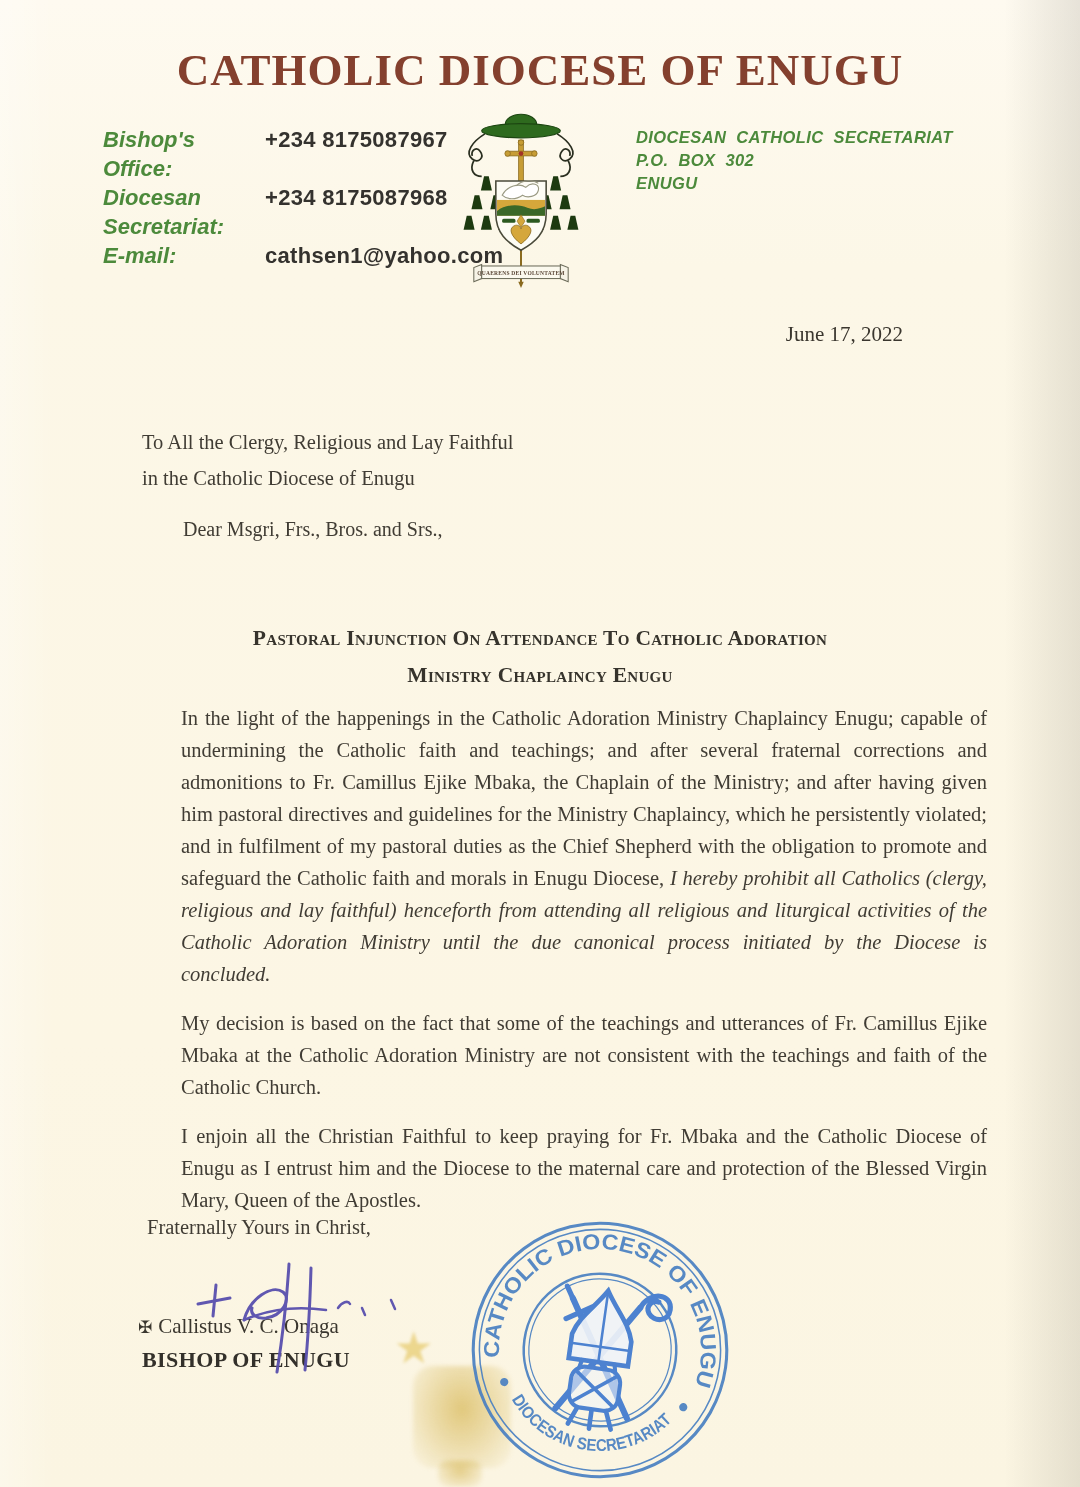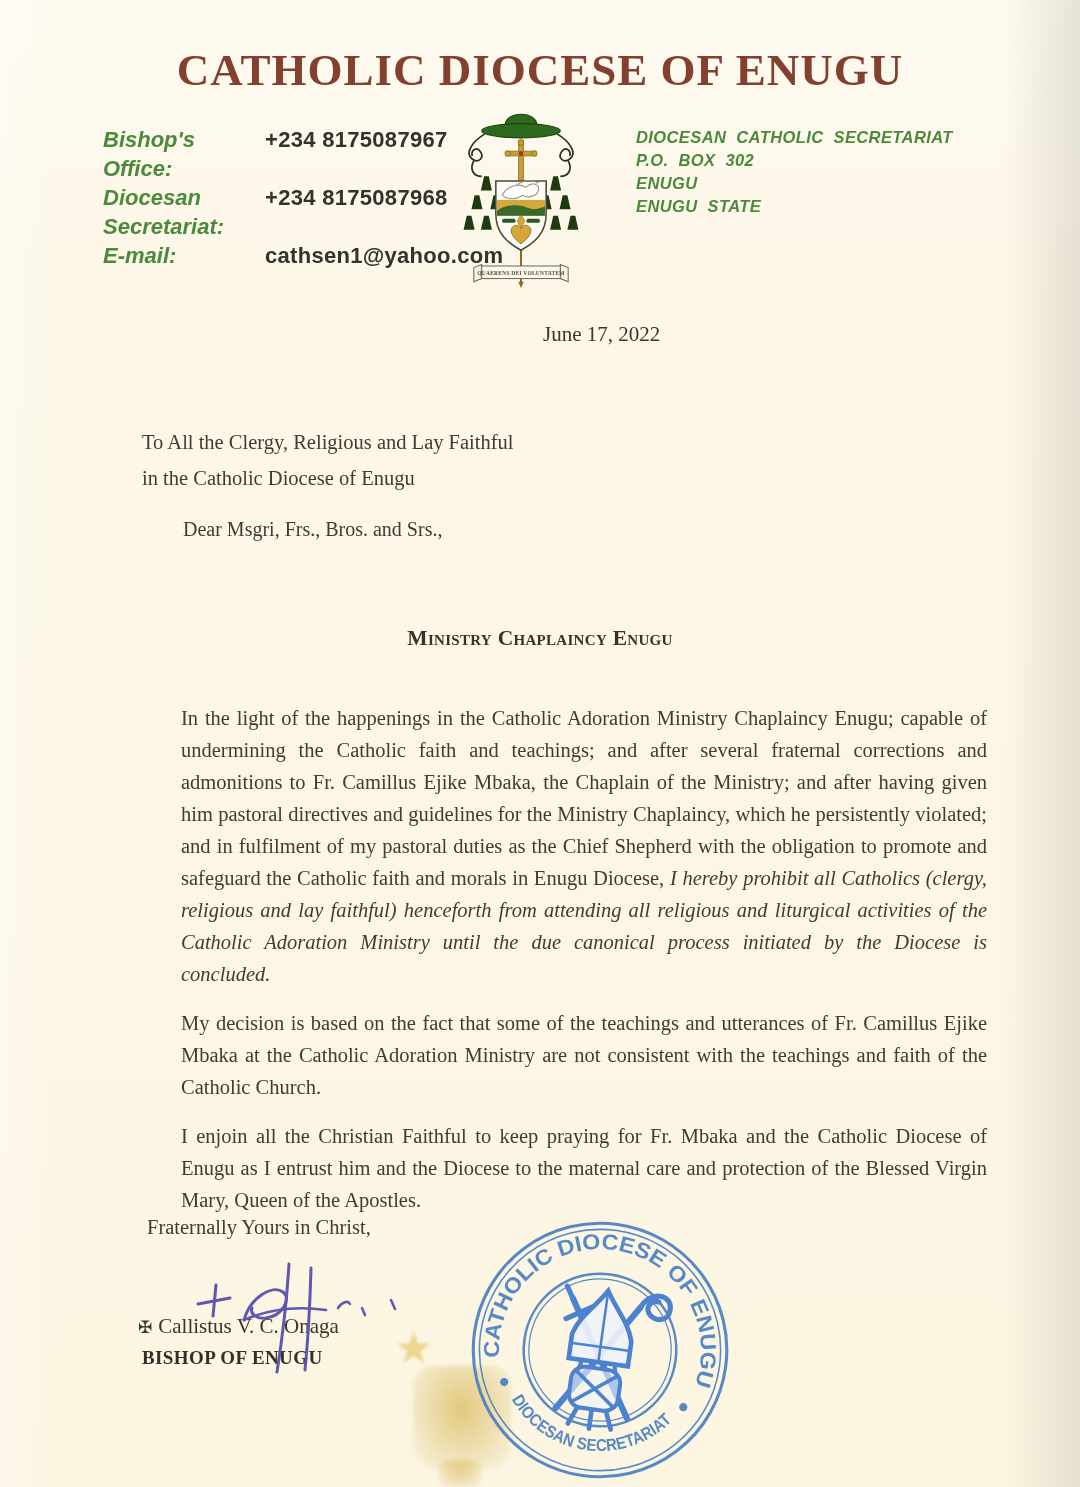--- a/index.html
+++ b/index.html
@@ -18,32 +18,32 @@
     font-size:45px;letter-spacing:1px;color:#84402e;
   }
   .contact{top:125px;left:103px;font-family:"Liberation Sans",sans-serif;font-size:22px;}
   .contact-row{display:flex;line-height:29px;}
   .contact-label{width:162px;color:#4c8a3b;font-style:italic;font-weight:700;}
   .contact-value{color:#34322e;font-weight:600;letter-spacing:.3px;}
   .address{top:126px;left:636px;font-family:"Liberation Sans",sans-serif;
     font-size:16.5px;font-weight:700;font-style:italic;color:#4c8a3b;
     line-height:23px;letter-spacing:.4px;word-spacing:5px;}
   
-  .date-line{top:322px;left:543px;width:360px;text-align:left;font-size:21px;color:#3a362e;}
+  .date-line{top:322px;left:543px;width:360px;text-align:right;font-size:21px;color:#3a362e;}
   .recipient{top:424px;left:142px;font-size:20.5px;line-height:36px;}
   .salutation{top:512px;left:142px;font-size:20px;line-height:35px;margin-left:41px;}
   .subject{top:620px;left:90px;width:900px;text-align:center;font-weight:700;
     font-variant:small-caps;font-size:21.5px;line-height:37px;letter-spacing:.3px;color:#36332c;}
   .body-text{top:702px;left:140px;width:806px;font-size:20.5px;line-height:32px;text-align:justify;margin-left:41px;}
   .body-text p{margin:0 0 17px 0;}
   .italic-seg{font-style:italic;}
   .closing-valediction{top:1216px;left:147px;font-size:20.5px;}
   .signatory-line{top:1314px;left:138px;font-size:21px;color:#3a362e;z-index:4;}
   .episcopal-cross{font-family:"DejaVu Sans",sans-serif;font-size:17px;margin-right:6px;}
-  .signatory-title{top:1347px;left:142px;font-size:19px;font-weight:700;letter-spacing:.4px;color:#33302a;z-index:4;}
+  .signatory-title{top:1347px;left:142px;font-size:22px;font-weight:700;letter-spacing:.4px;color:#33302a;z-index:4;}
   
   .crest-wrap{top:104px;left:450px;width:142px;height:184px;z-index:2;}
   .stamp-wrap{top:1216px;left:466px;width:268px;height:268px;transform:rotate(8deg);opacity:.92;z-index:2;}
   .signature-wrap{top:1258px;left:186px;width:252px;height:122px;z-index:5;opacity:.95;}
   .watermark{z-index:1;filter:blur(2px);}
   .wm-star{top:1322px;left:394px;font-size:44px;color:rgba(224,190,72,.55);filter:blur(1.5px);z-index:1;}
   .wm-goblet{top:1366px;left:413px;width:98px;height:102px;border-radius:20px;
     background:radial-gradient(ellipse at 50% 42%, rgba(206,168,52,.58), rgba(206,168,52,.18) 68%, rgba(206,168,52,0) 100%);}
   .wm-stem{top:1460px;left:438px;width:44px;height:27px;border-radius:10px;
     background:radial-gradient(ellipse at 50% 40%, rgba(206,168,52,.5), rgba(206,168,52,0) 100%);}
@@ -136,35 +136,35 @@
         <rect x="40" y="206" width="100" height="16" fill="#fbf9ee" stroke="#6a6a58" stroke-width="1.3"></rect>
         <text x="90" y="217.5" text-anchor="middle" font-family="Liberation Serif, serif" font-size="7" font-weight="700" fill="#5a4636" letter-spacing=".3">QUAERENS DEI VOLUNTATEM</text>
       </g>
     </svg>
   </div>
 
   <div class="abs address">
     <div>DIOCESAN CATHOLIC SECRETARIAT</div>
     <div>P.O. BOX 302</div>
     <div>ENUGU</div>
-    <div>ENUGU STATE</div>
   </div>
 
   <div class="abs date-line">June 17, 2022</div>
 
   <div class="abs recipient">
     <div>To All the Clergy, Religious and Lay Faithful</div>
     <div>in the Catholic Diocese of Enugu</div>
   </div>
 
   <div class="abs salutation">
     <div>Dear Msgri, Frs., Bros. and Srs.,</div>
   </div>
 
   <div class="abs subject">
+    <div>Pastoral Injunction On Attendance To Catholic Adoration</div>
     <div>Ministry Chaplaincy Enugu</div>
   </div>
 
   <div class="abs body-text">
     <p><span>In the light of the happenings in the Catholic Adoration Ministry Chaplaincy Enugu; capable of undermining the Catholic faith and teachings; and after several fraternal corrections and admonitions to Fr. Camillus Ejike Mbaka, the Chaplain of the Ministry; and after having given him pastoral directives and guidelines for the Ministry Chaplaincy, which he persistently violated; and in fulfilment of my pastoral duties as the Chief Shepherd with the obligation to promote and safeguard the Catholic faith and morals in Enugu Diocese, </span><span class="italic-seg">I hereby prohibit all Catholics (clergy, religious and lay faithful) henceforth from attending all religious and liturgical activities of the Catholic Adoration Ministry until the due canonical process initiated by the Diocese is concluded.</span></p>
     <p>My decision is based on the fact that some of the teachings and utterances of Fr. Camillus Ejike Mbaka at the Catholic Adoration Ministry are not consistent with the teachings and faith of the Catholic Church.</p>
     <p>I enjoin all the Christian Faithful to keep praying for Fr. Mbaka and the Catholic Diocese of Enugu as I entrust him and the Diocese to the maternal care and protection of the Blessed Virgin Mary, Queen of the Apostles.</p>
   </div>
 
   <div class="abs closing-valediction">Fraternally Yours in Christ,</div>

